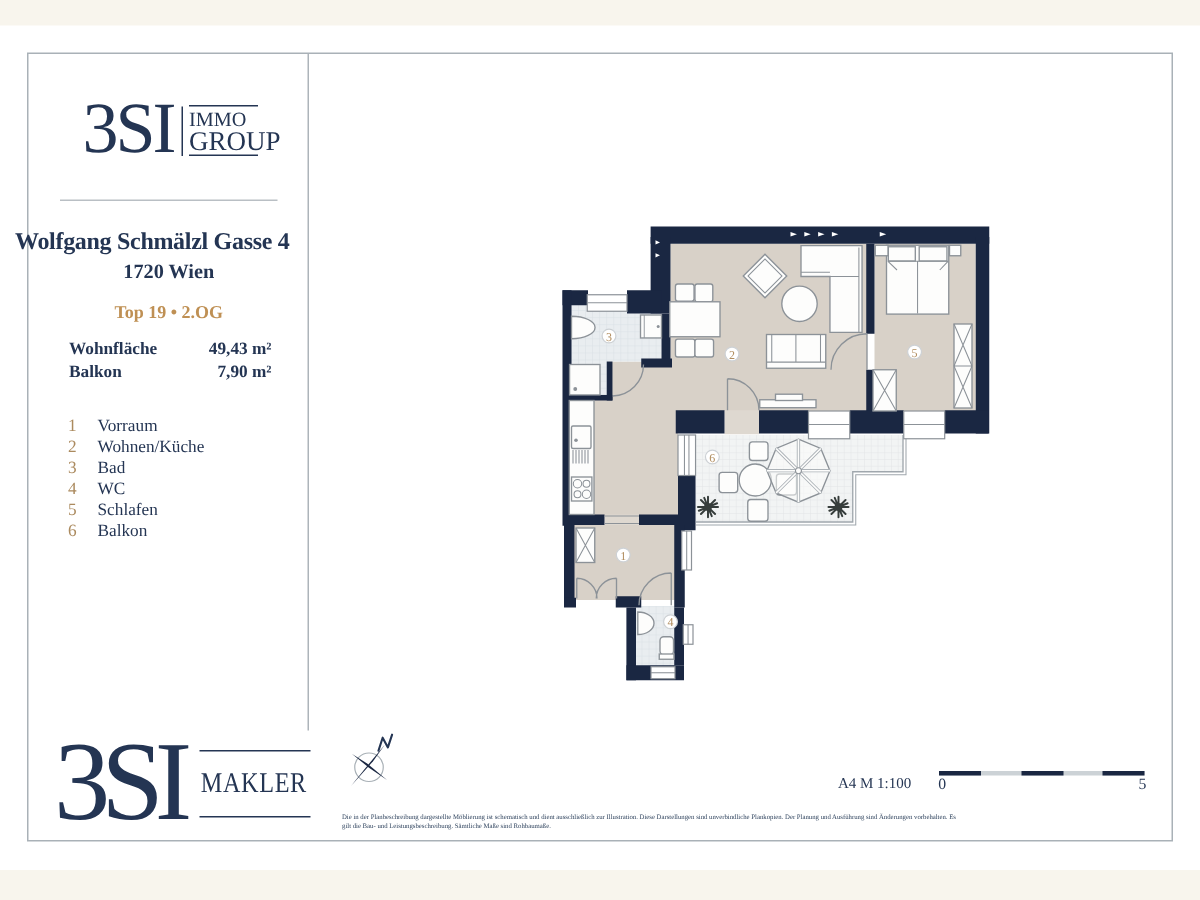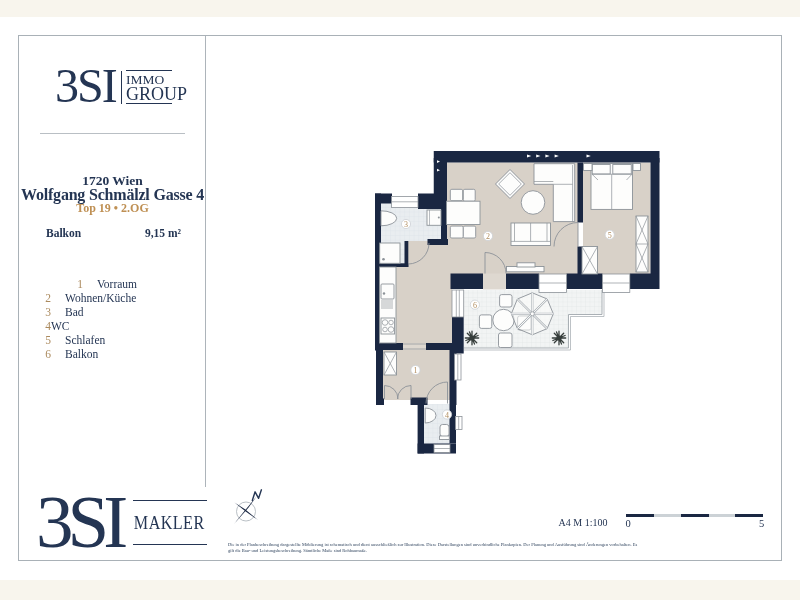--- a/index.html
+++ b/index.html
@@ -25,35 +25,36 @@
   <div class="abs" style="left:86px;top:15px;width:46px;">
     <div style="border-top:1.5px solid #243553;border-bottom:1.5px solid #243553;padding:2px 0 2px 0;">
       <div style="font-size:13.5px;line-height:13.5px;color:#243553;">IMMO</div>
       <div style="font-size:18px;line-height:14px;color:#243553;">GROUP</div>
     </div>
   </div>
 </div>
 
 <div class="abs" style="left:40px;top:133px;width:145px;height:1px;background:#b9bfc4;"></div>
 
-<div class="abs" style="left:10px;top:153px;width:205px;text-align:center;font-size:16px;letter-spacing:-0.2px;font-weight:bold;color:#243553;white-space:nowrap;margin-top:33px;">Wolfgang Schmälzl Gasse 4</div>
+<div class="abs" style="left:10px;top:153px;width:205px;text-align:left;font-size:16px;letter-spacing:-0.2px;font-weight:bold;color:#243553;white-space:nowrap;">Wolfgang Schmälzl Gasse 4</div>
 
 <div class="abs" style="left:10px;top:173px;width:205px;text-align:center;font-size:13.5px;font-weight:bold;color:#243553;">1720 Wien</div>
 
 <div class="abs" style="left:10px;top:200.5px;width:205px;text-align:center;font-size:12px;font-weight:bold;color:#bf9054;">Top 19 • 2.OG</div>
 
 <div class="abs" style="left:46px;top:227px;width:135px;font-size:11.5px;font-weight:bold;color:#243553;">
-  <div style="height:15px;"><span>Balkon</span><span style="float:right;">9,15 m²</span></div>
+  <div style="height:15px;"><span>Wohnfläche</span><span style="float:right;">49,43 m²</span></div>
+  <div style="height:15px;"><span>Balkon</span><span style="float:right;">7,90 m²</span></div>
 </div>
 
 <div class="abs" style="left:40px;top:277.5px;font-size:11.5px;color:#243553;">
-  <div style="height:14.2px;margin-left:32px;"><span style="display:inline-block;width:11px;text-align:right;color:#ab8a5e;">1</span><span style="padding-left:14px;">Vorraum</span></div>
+  <div style="height:14.2px;"><span style="display:inline-block;width:11px;text-align:right;color:#ab8a5e;">1</span><span style="padding-left:14px;">Vorraum</span></div>
   <div style="height:14.2px;font-family:Liberation Serif, serif;"><span style="display:inline-block;width:11px;text-align:right;color:#ab8a5e;">2</span><span style="padding-left:14px;">Wohnen/Küche</span></div>
   <div style="height:14.2px;"><span style="display:inline-block;width:11px;text-align:right;color:#ab8a5e;">3</span><span style="padding-left:14px;margin-top:44px;">Bad</span></div>
-  <div style="height:14.2px;"><span style="display:inline-block;width:11px;text-align:right;color:#ab8a5e;">4</span><span style="text-align:right;">WC</span></div>
+  <div style="height:14.2px;"><span style="display:inline-block;width:11px;text-align:right;color:#ab8a5e;">4</span><span style="padding-left:14px;text-align:right;">WC</span></div>
   <div style="height:14.2px;"><span style="display:inline-block;width:11px;text-align:right;color:#ab8a5e;">5</span><span style="padding-left:14px;">Schlafen</span></div>
   <div style="height:14.2px;"><span style="display:inline-block;width:11px;text-align:right;color:#ab8a5e;">6</span><span style="padding-left:14px;">Balkon</span></div>
 </div>
 
 <div class="abs" style="left:36px;top:490px;width:180px;height:66px;">
 
   <div class="abs" style="left:0px;top:-6px;font-size:75px;line-height:75px;letter-spacing:-6px;color:#243553;">3SI</div>
 
   <div class="abs" style="left:97px;top:10px;width:74px;">
     <div style="border-top:1.5px solid #243553;"></div>

